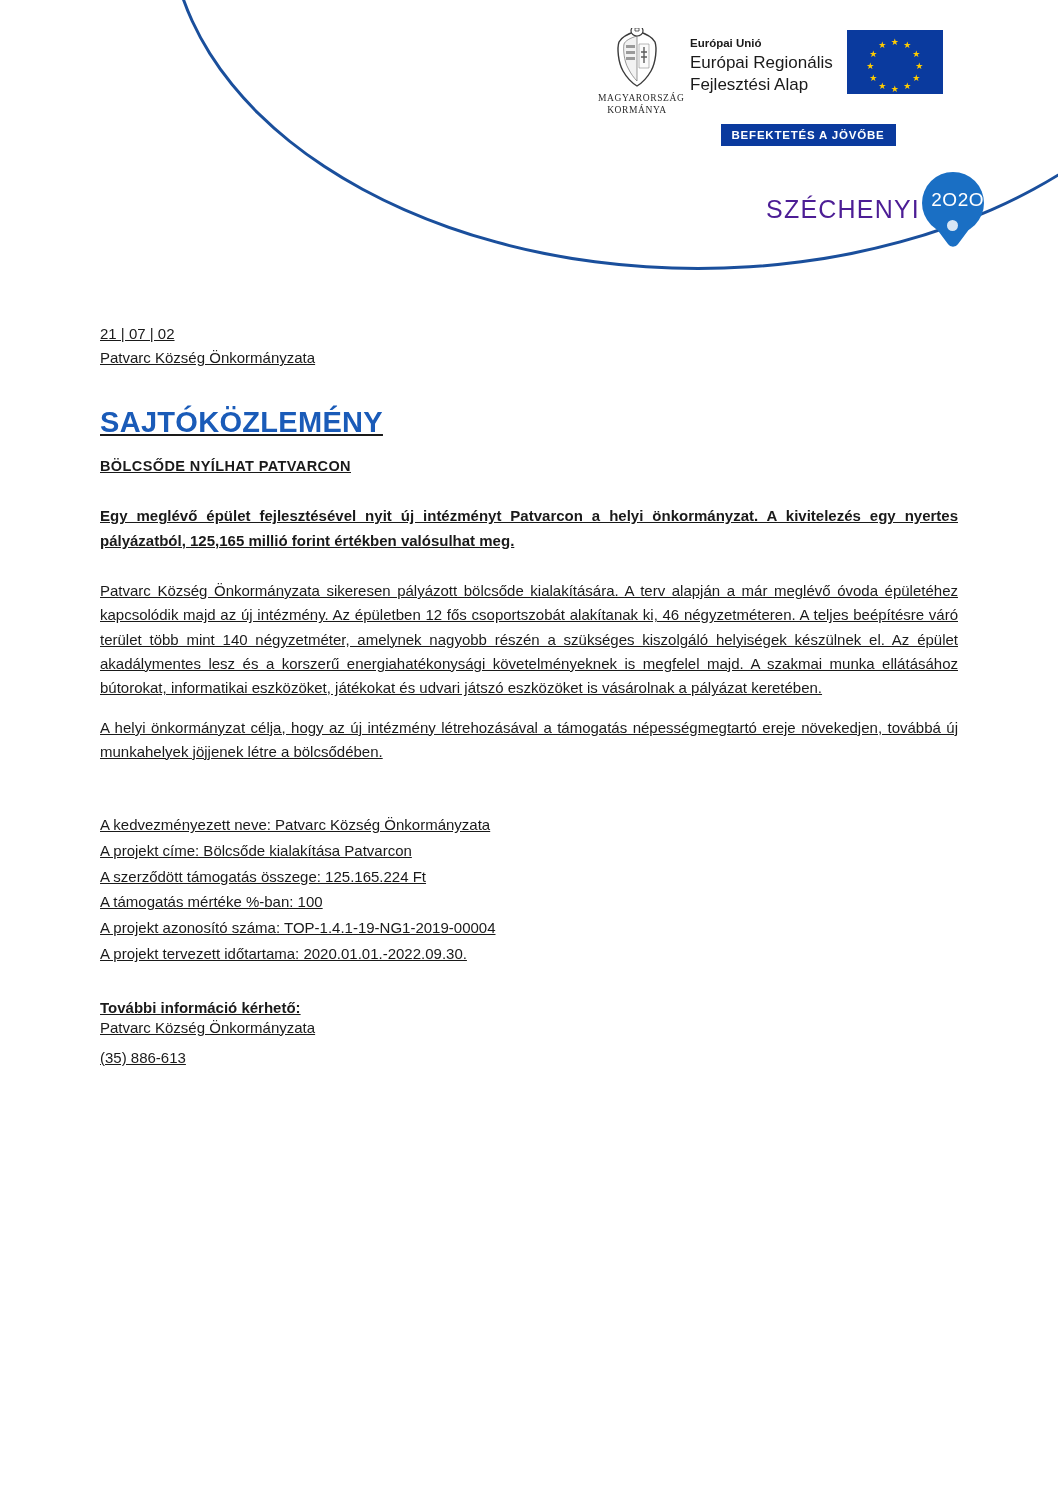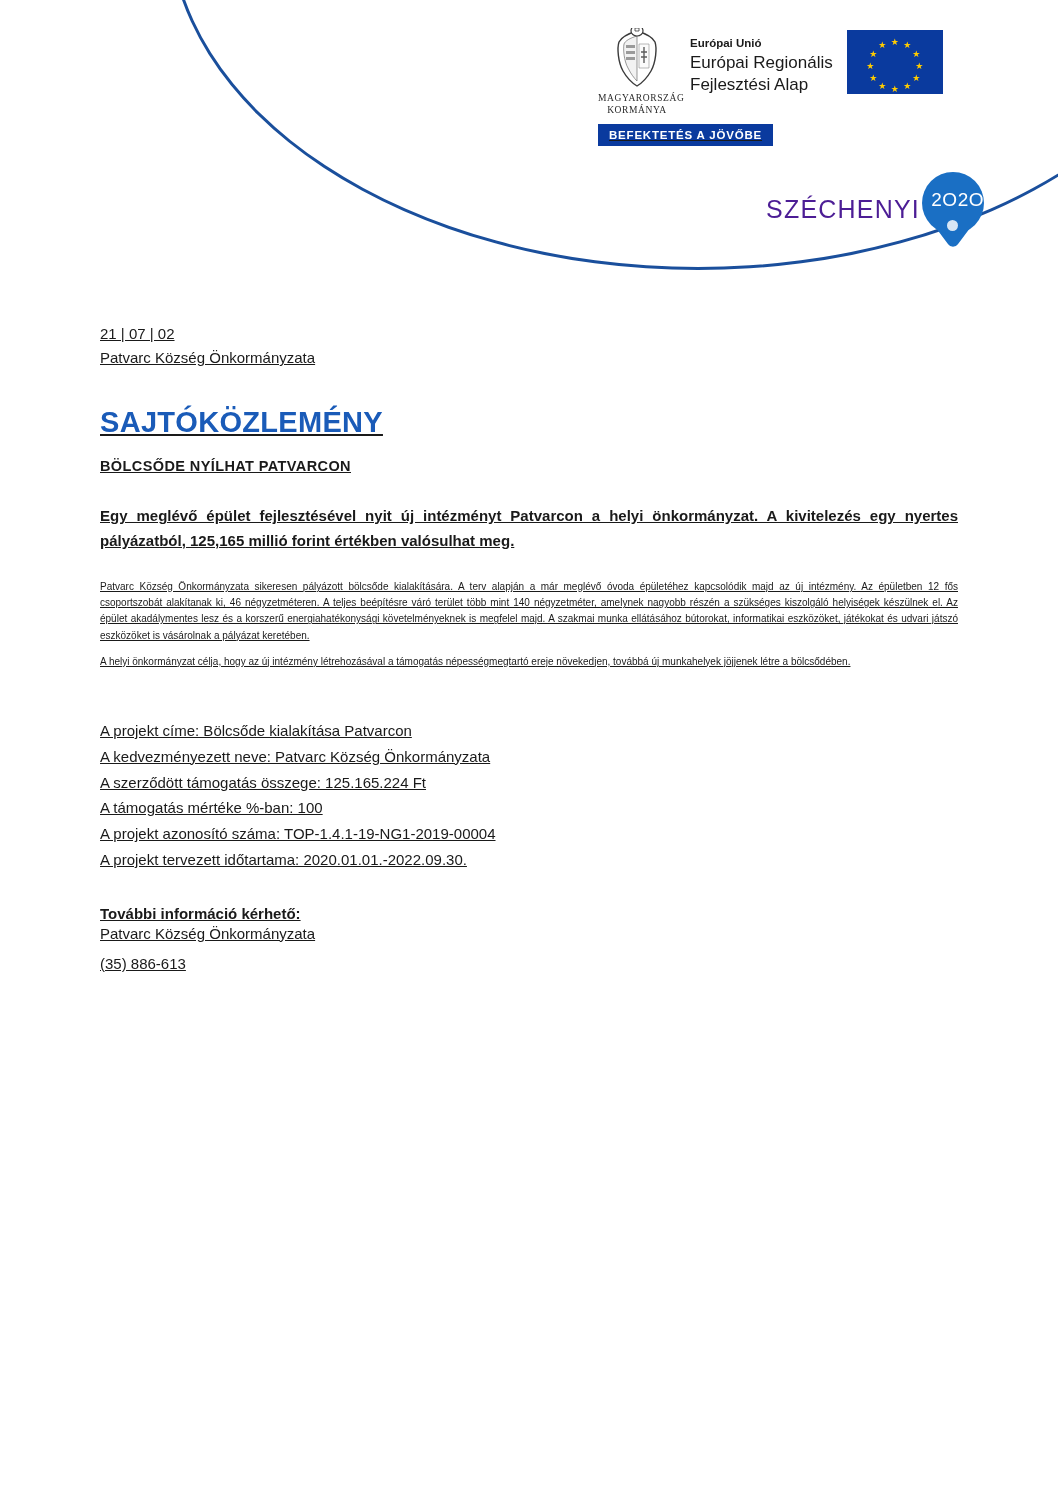--- a/index.html
+++ b/index.html
@@ -200,21 +200,21 @@
   .lead {
     margin-top: 30px;
     font-size: 15px;
     font-weight: bold;
     line-height: 1.62;
     text-align: justify;
     color: #1a1a1a;
   }
   .para {
     margin-top: 26px;
-    font-size: 10px;
+    font-size: 15px;
     line-height: 1.62;
     text-align: justify;
     color: #1a1a1a;
   }
   .para + .para { margin-top: 0; }
   .facts {
     margin-top: 48px;
     font-size: 15px;
     line-height: 1.72;
     color: #1a1a1a;
@@ -280,21 +280,21 @@
           <span class="eu-star" style="left:43.5px; top:55px;">★</span>
           <span class="eu-star" style="left:31px; top:52px;">★</span>
           <span class="eu-star" style="left:22px; top:44px;">★</span>
           <span class="eu-star" style="left:19px; top:32px;">★</span>
           <span class="eu-star" style="left:22px; top:20px;">★</span>
           <span class="eu-star" style="left:31px; top:11px;">★</span>
         </div>
       </div>
     </div>
 
-    <div style="display:flex; justify-content:flex-start;text-decoration:underline;">
+    <div style="display:flex; justify-content:center;">
       <div class="befektetes">BEFEKTETÉS A JÖVŐBE</div>
     </div>
 
     <div class="szechenyi-row">
       <span class="szechenyi-word">SZÉCHENYI</span>
       <span class="szechenyi-pin">
         <span class="pin-tail"></span>
         <span class="pin-head"></span>
         <span class="pin-year">2O2O</span>
         <span class="pin-dot"></span>
@@ -310,22 +310,22 @@
 
   <h1 class="title">SAJTÓKÖZLEMÉNY</h1>
   <h2 class="subtitle">BÖLCSŐDE NYÍLHAT PATVARCON</h2>
 
   <p class="lead">Egy meglévő épület fejlesztésével nyit új intézményt Patvarcon a helyi önkormányzat. A kivitelezés egy nyertes pályázatból, 125,165 millió forint értékben valósulhat meg.</p>
 
   <p class="para">Patvarc Község Önkormányzata sikeresen pályázott bölcsőde kialakítására. A terv alapján a már meglévő óvoda épületéhez kapcsolódik majd az új intézmény. Az épületben 12 fős csoportszobát alakítanak ki, 46 négyzetméteren. A teljes beépítésre váró terület több mint 140 négyzetméter, amelynek nagyobb részén a szükséges kiszolgáló helyiségek készülnek el. Az épület akadálymentes lesz és a korszerű energiahatékonysági követelményeknek is megfelel majd. A szakmai munka ellátásához bútorokat, informatikai eszközöket, játékokat és udvari játszó eszközöket is vásárolnak a pályázat keretében.</p>
   <p class="para">A helyi önkormányzat célja, hogy az új intézmény létrehozásával a támogatás népességmegtartó ereje növekedjen, továbbá új munkahelyek jöjjenek létre a bölcsődében.</p>
 
   <div class="facts">
+    <div>A kedvezményezett neve: Patvarc Község Önkormányzata</div>
     <div>A projekt címe: Bölcsőde kialakítása Patvarcon</div>
-    <div>A kedvezményezett neve: Patvarc Község Önkormányzata</div>
     <div>A szerződött támogatás összege: 125.165.224 Ft</div>
     <div>A támogatás mértéke %-ban: 100</div>
     <div>A projekt azonosító száma: TOP-1.4.1-19-NG1-2019-00004</div>
     <div>A projekt tervezett időtartama: 2020.01.01.-2022.09.30.</div>
   </div>
 
 
   <div class="contact-heading">További információ kérhető:</div>
   <div class="contact-line">Patvarc Község Önkormányzata</div>
   <div class="contact-line phone">(35) 886-613</div>

